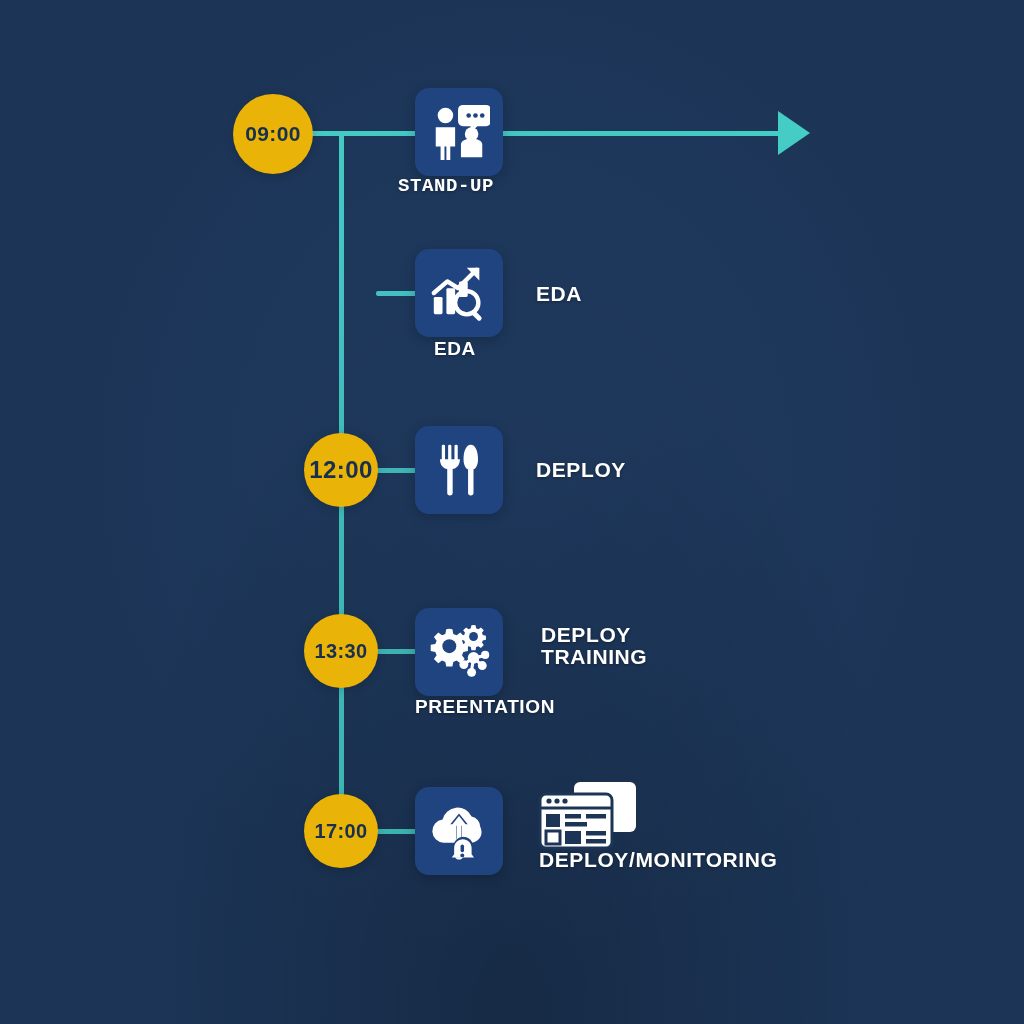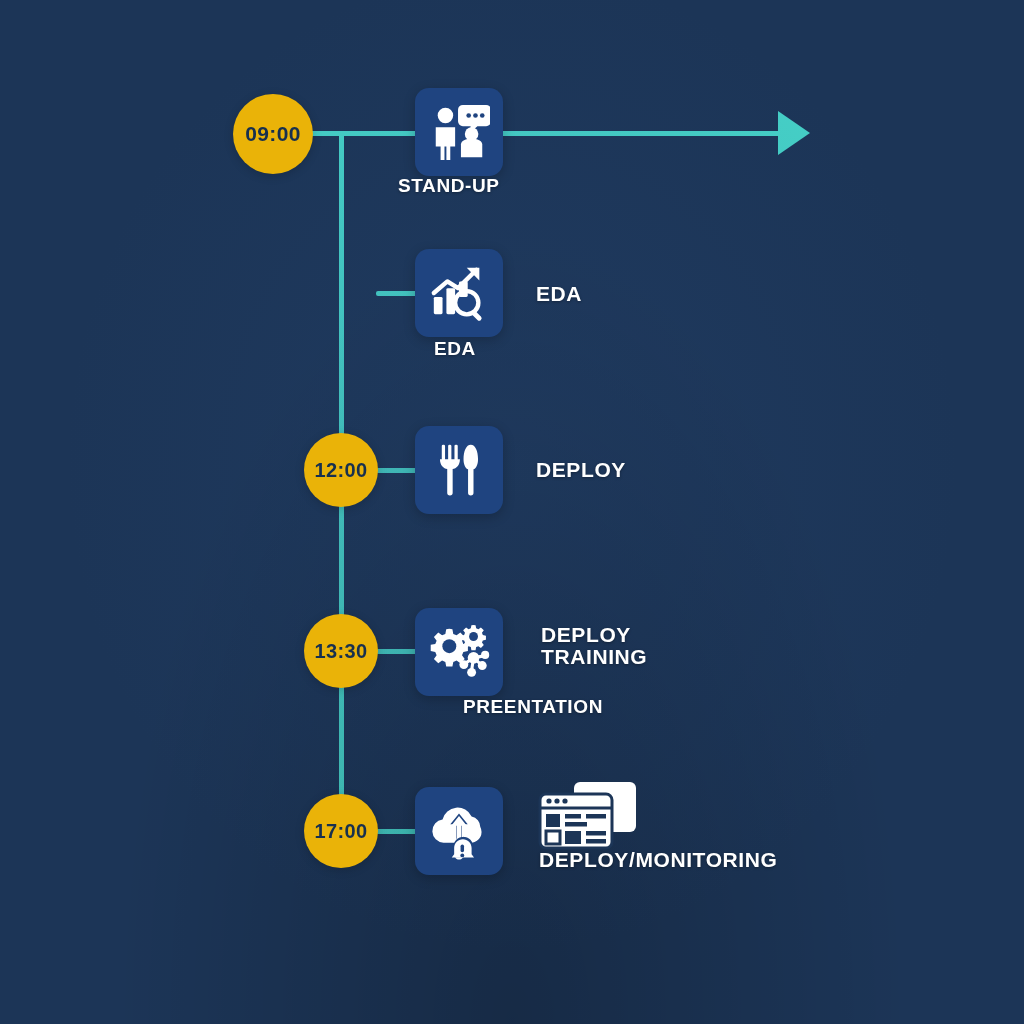--- a/index.html
+++ b/index.html
@@ -141,21 +141,21 @@
         <circle cx="45" cy="34" r="7"></circle>
         <path d="M34 45c0-4 5-6 11-6s11 2 11 6v13H34z"></path>
         <path d="M36 4h24a5 5 0 0 1 5 5v12a5 5 0 0 1-5 5h-9l-8 7 1-7h-8a5 5 0 0 1-5-5V9a5 5 0 0 1 5-5z"></path>
         <circle cx="42" cy="15" r="2.4" fill="#1f4480"></circle>
         <circle cx="49" cy="15" r="2.4" fill="#1f4480"></circle>
         <circle cx="56" cy="15" r="2.4" fill="#1f4480"></circle>
       </svg>
     </span>
   </div>
 
-  <div class="label-under" style="left:398px; top:175px;">STAND-UP</div>
+  <div class="label-under" style="left:398px; top:175px;font-family:Liberation Mono, monospace;">STAND-UP</div>
 
   <div class="stub" style="left:376px; top:291px; width:42px;"></div>
 
 
   <div class="tile" style="left:415px; top:249px;">
     <span>
       <svg width="62" height="62" viewBox="0 0 64 64" fill="#ffffff">
         <rect x="6" y="36" width="9" height="18" rx="1.5"></rect>
         <rect x="19" y="27" width="9" height="27" rx="1.5"></rect>
         <rect x="32" y="20" width="9" height="16" rx="1.5"></rect>
@@ -165,21 +165,21 @@
         <rect x="48" y="50" width="5" height="12" rx="2.5" transform="rotate(-45 50 56)"></rect>
       </svg>
     </span>
   </div>
 
   <div class="label-under" style="left:434px; top:338px;">EDA</div>
   <div class="label-right" style="left:536px; top:283px;">EDA</div>
 
   <div class="stub" style="left:376px; top:468px; width:42px;"></div>
 
-  <div class="bubble" style="left:304px; top:433px; width:74px; height:74px; font-size:20px;">
+  <div class="bubble" style="left:304px; top:433px; width:74px; height:74px; font-size:24px;">
     <span>12:00</span>
   </div>
 
   <div class="tile" style="left:415px; top:426px;">
     <span>
       <svg width="58" height="58" viewBox="0 0 64 64" fill="#ffffff">
         <rect x="13" y="4" width="3.6" height="18" rx="1.6"></rect>
         <rect x="20" y="4" width="3.6" height="18" rx="1.6"></rect>
         <rect x="27" y="4" width="3.6" height="18" rx="1.6"></rect>
         <path d="M11 20h22c0 7-4 10-8 11v26a3 3 0 0 1-6 0V31c-4-1-8-4-8-11z"></path>
@@ -206,21 +206,21 @@
         <path d="M47 38l-9 6M47 38l8 7M47 38l-2 13M47 38l11-2" stroke="#ffffff" stroke-width="3.2" stroke-linecap="round"></path>
         <circle cx="47" cy="38" r="6"></circle>
         <circle cx="37" cy="45" r="4.6"></circle>
         <circle cx="56" cy="46" r="4.6"></circle>
         <circle cx="45" cy="53" r="4.6"></circle>
         <circle cx="59" cy="35" r="4.2"></circle>
       </svg>
     </span>
   </div>
 
-  <div class="label-under" style="left:415px; top:696px;margin-left:48px;">PREENTATION</div>
+  <div class="label-under" style="left:415px; top:696px;">PREENTATION</div>
   <div class="label-right" style="left:541px; top:624px;">DEPLOY
 TRAINING</div>
 
   <div class="stub" style="left:376px; top:829px; width:42px;"></div>
 
   <div class="bubble" style="left:304px; top:794px; width:74px; height:74px; font-size:20px;">
     <span>17:00</span>
   </div>
 
   <div class="tile" style="left:415px; top:787px;">

